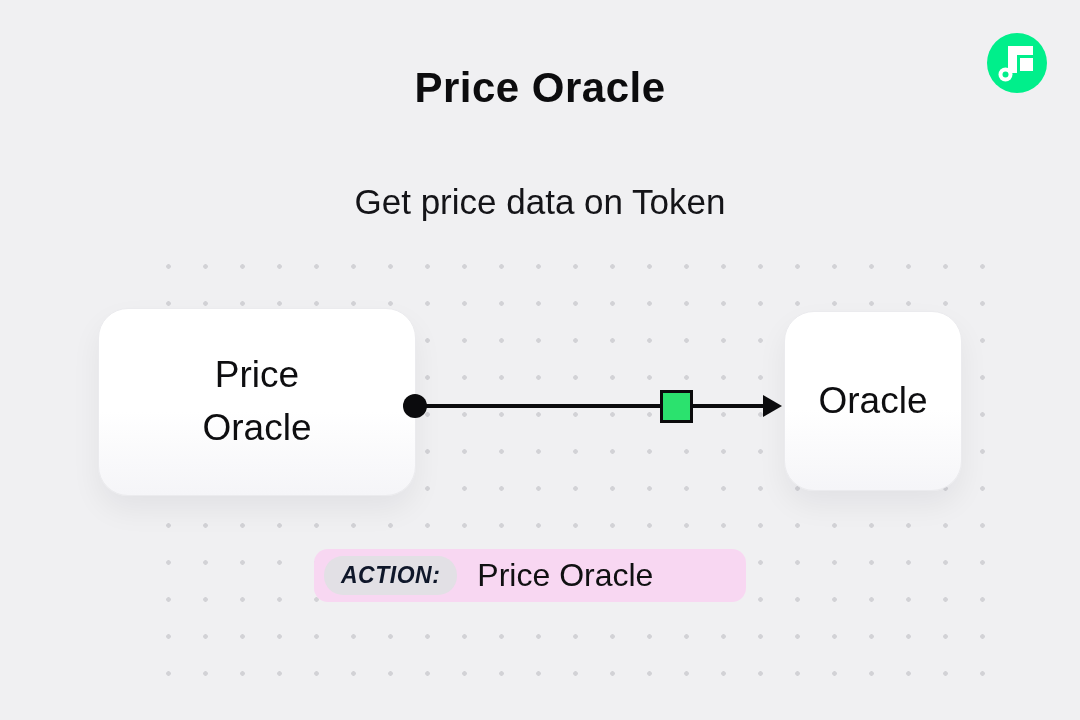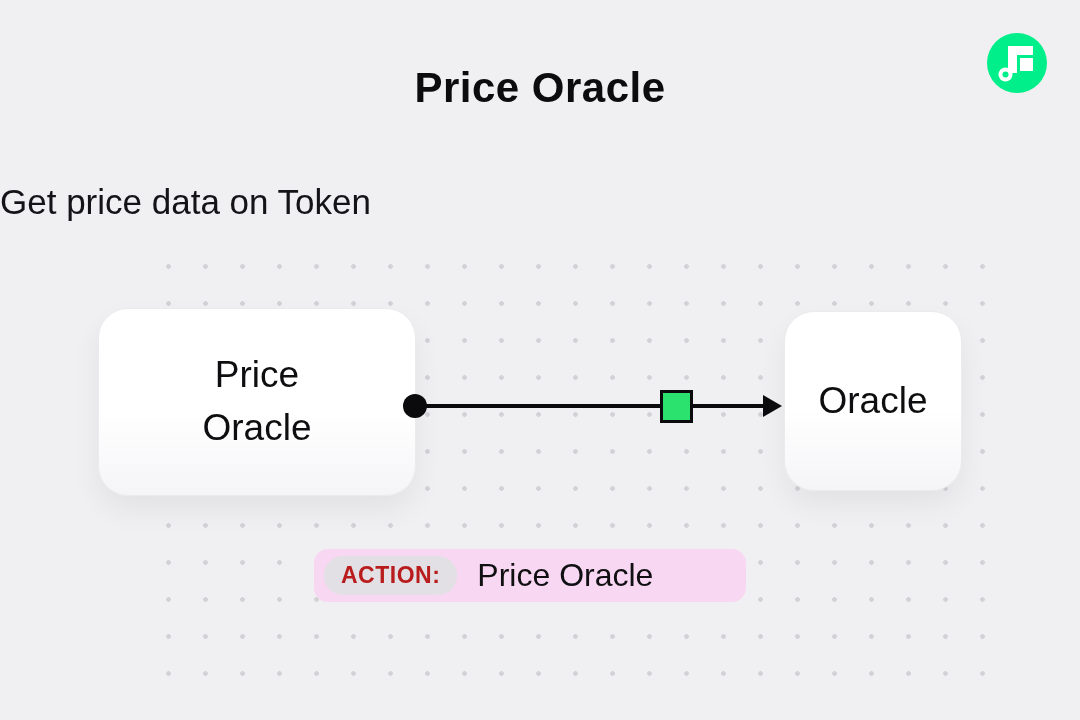--- a/index.html
+++ b/index.html
@@ -27,20 +27,21 @@
     top: 64px; left: 0; width: 100%;
     text-align: center;
     font-size: 42px;
     font-weight: 700;
     letter-spacing: 0.5px;
     color: #0c0c0e;
   }
   .page-subtitle {
     position: absolute;
     top: 182px; left: 0; width: 100%;
+    text-align: center;
     font-size: 35px;
     font-weight: 400;
     color: #141418;
   }
 
   .logo {
     position: absolute;
     top: 33px; left: 987px;
     width: 60px; height: 60px;
   }
@@ -95,27 +96,28 @@
     width: 432px; height: 53px;
     background: #f8d7f2;
     border-radius: 14px;
     display: flex;
     align-items: center;
     gap: 20px;
     padding: 0 10px 0 10px;
   }
   .action-label {
     background: #e2e0e5;
-    color: #b91c1c;
+    color: #0f172a;
     border-radius: 19px;
     padding: 6px 17px;
     font-size: 23px;
     font-weight: 700;
     letter-spacing: 0.5px;
     white-space: nowrap;
+    font-style: italic;
   }
   .action-value {
     font-size: 32px;
     color: #101012;
     white-space: nowrap;
   }
 </style>
 </head>
 <body>
 

